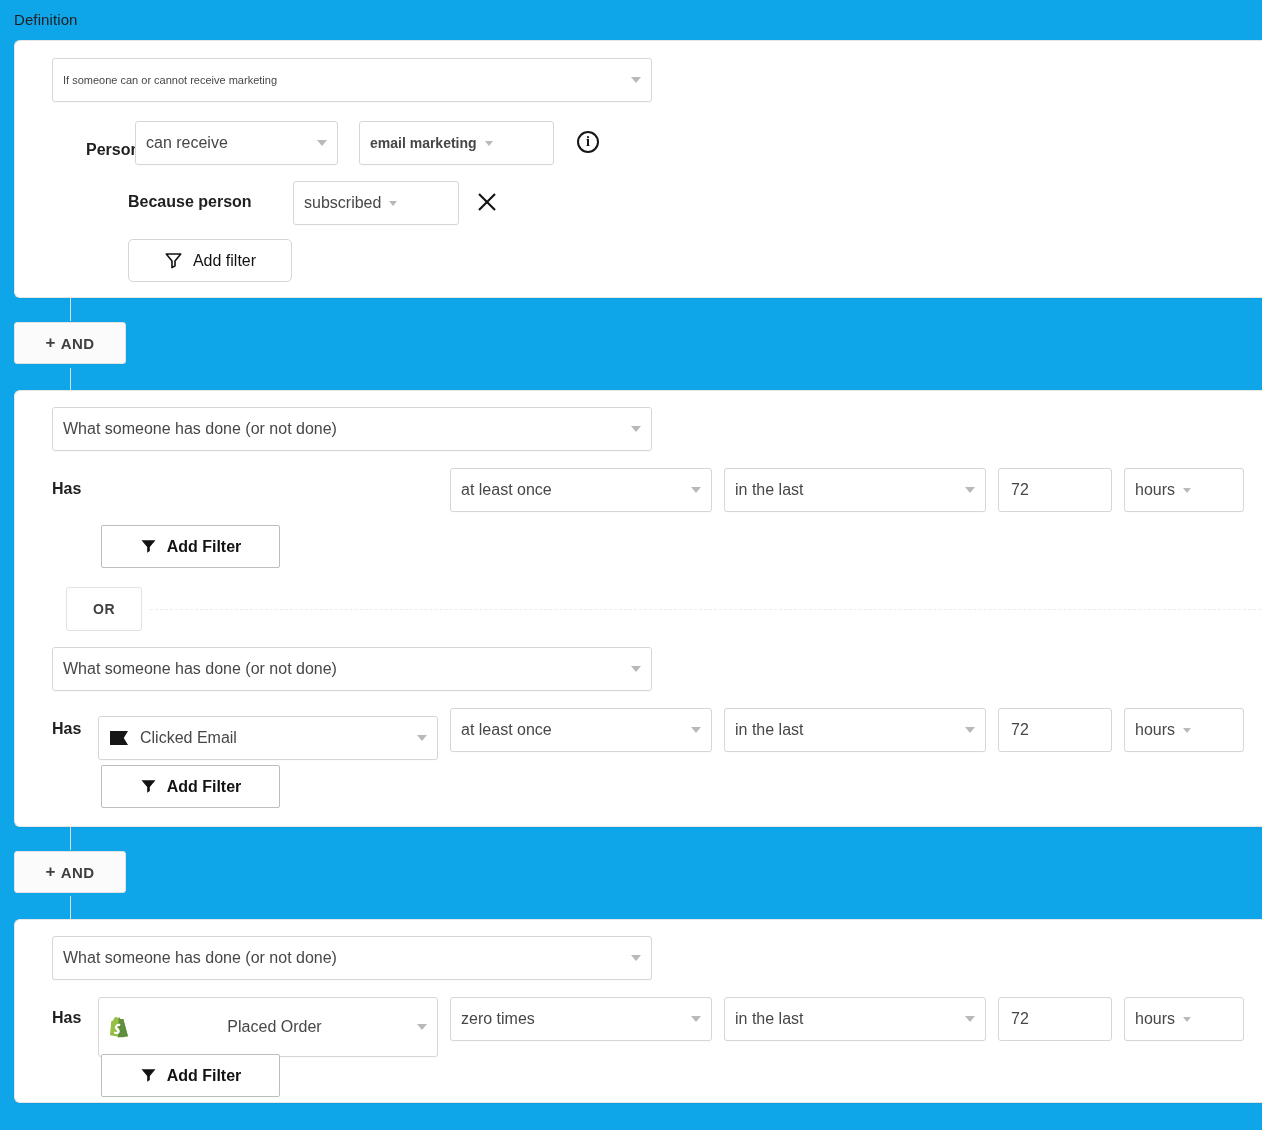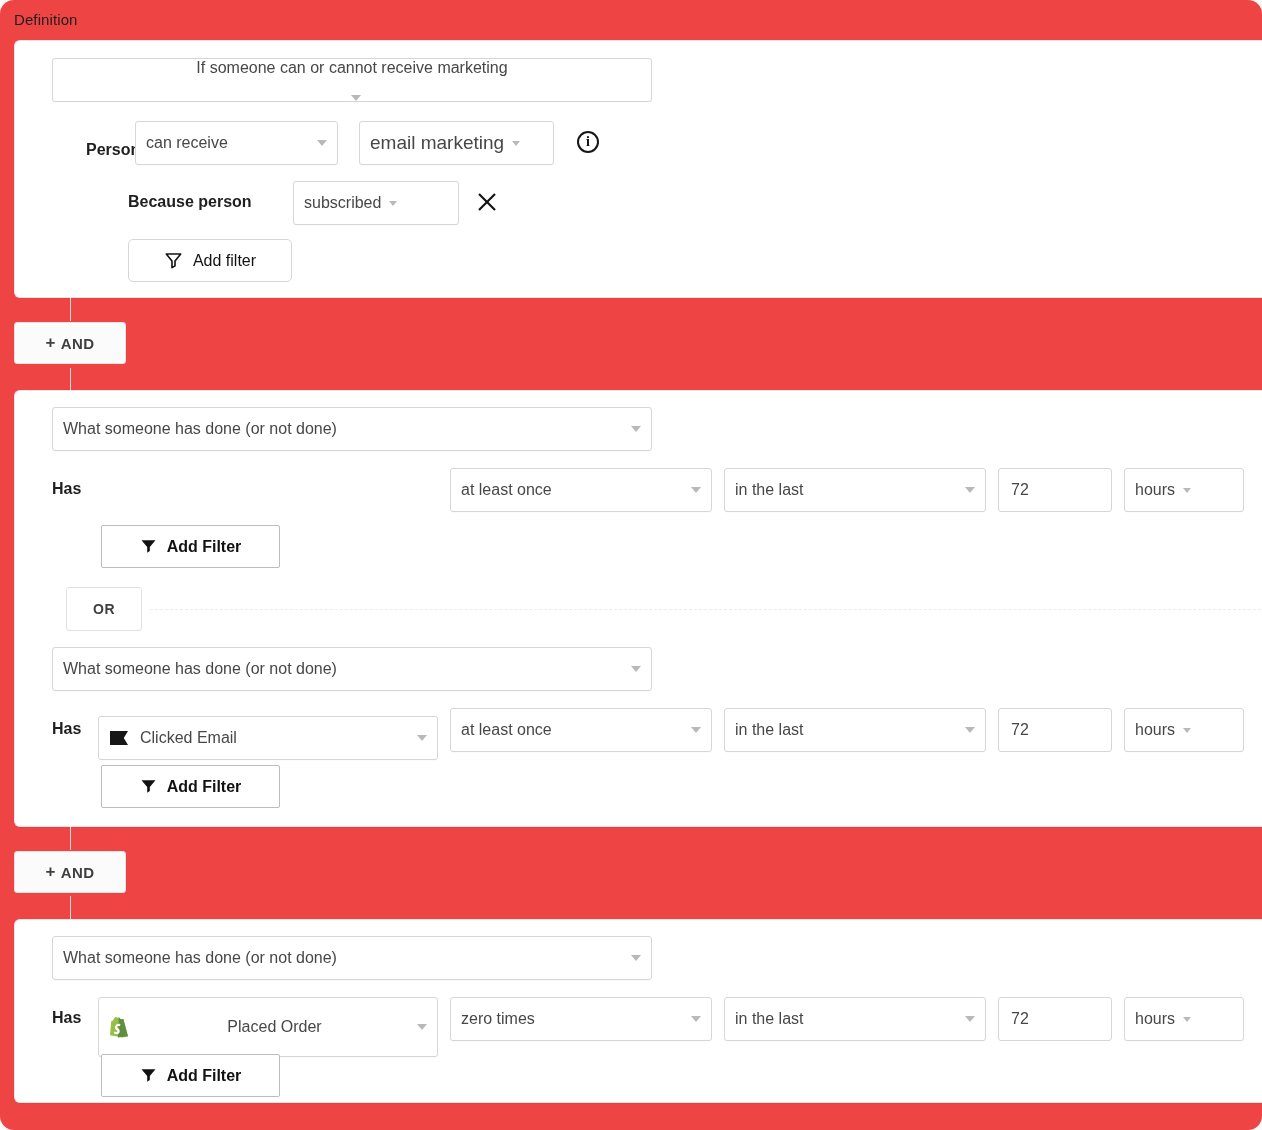--- a/index.html
+++ b/index.html
@@ -7,22 +7,21 @@
     margin: 0; padding: 0;
     background: #fbfbfb;
     font-family: "Liberation Sans", sans-serif;
     -webkit-font-smoothing: antialiased;
   }
   #page {
     position: relative;
     width: 1262px;
     height: 1130px;
     overflow: hidden;
-    background: #ef4444;
-    border-radius: 14px;
+    background: #0ea5e9;
   }
 
   
   .section-title {
     position: absolute;
     left: 14px;
     top: 11px;
     font-size: 15px;
     color: #1f1f1f;
     letter-spacing: .1px;
@@ -218,33 +217,33 @@
 </style>
 </head>
 <body>
 
 <div id="page">
 
   <div class="section-title">Definition</div>
 
   <div class="card c1">
 
-    <div class="sel" style="left:37px; top:17px; width:600px; height:44px; font-size:16px;flex-direction:column;">
+    <div class="sel" style="left:37px; top:17px; width:600px; height:44px; font-size:11px;">
       <span class="txt">If someone can or cannot receive marketing</span>
       <span class="caret"></span>
     </div>
 
     <div class="label" style="left:37px; top:100px;margin-left:34px;">Person</div>
 
     <div class="sel" style="left:120px; top:80px; width:203px; height:44px; font-size:16px;">
       <span class="txt">can receive</span>
       <span class="caret"></span>
     </div>
 
-    <div class="sel" style="left:344px; top:80px; width:195px; height:44px; font-size:19px; padding-right:8px;">
+    <div class="sel" style="left:344px; top:80px; width:195px; height:44px; font-size:14px; padding-right:8px;font-weight:bold;">
       <span class="txt" style="flex:0 1 auto;">email marketing</span>
       <span class="caret sm"></span>
     </div>
 
     <div class="info-icon" style="left:562px; top:90px;">i</div>
 
     <div class="label" style="left:113px; top:152px; font-size:16px;">Because person</div>
 
     <div class="sel" style="left:278px; top:140px; width:166px; height:44px; font-size:16px; padding-right:8px;">
       <span class="txt" style="flex:0 1 auto;">subscribed</span>

